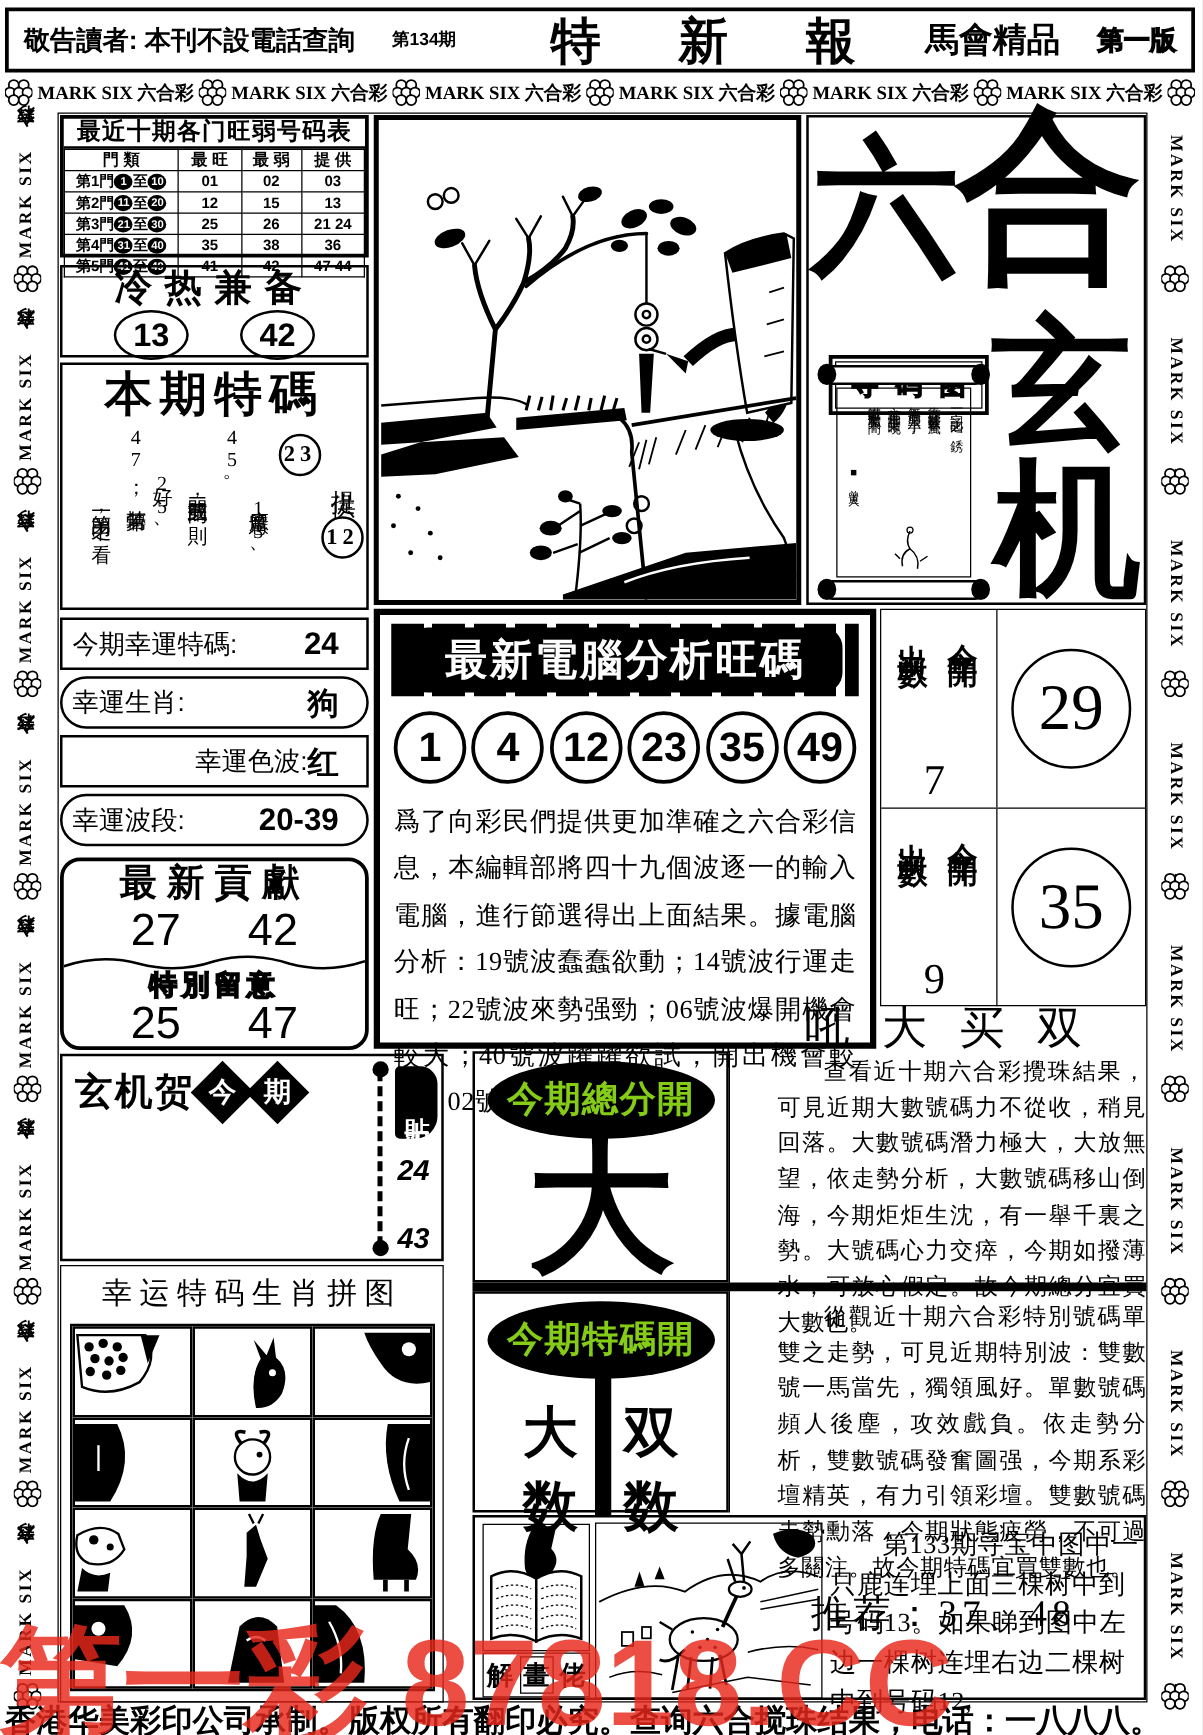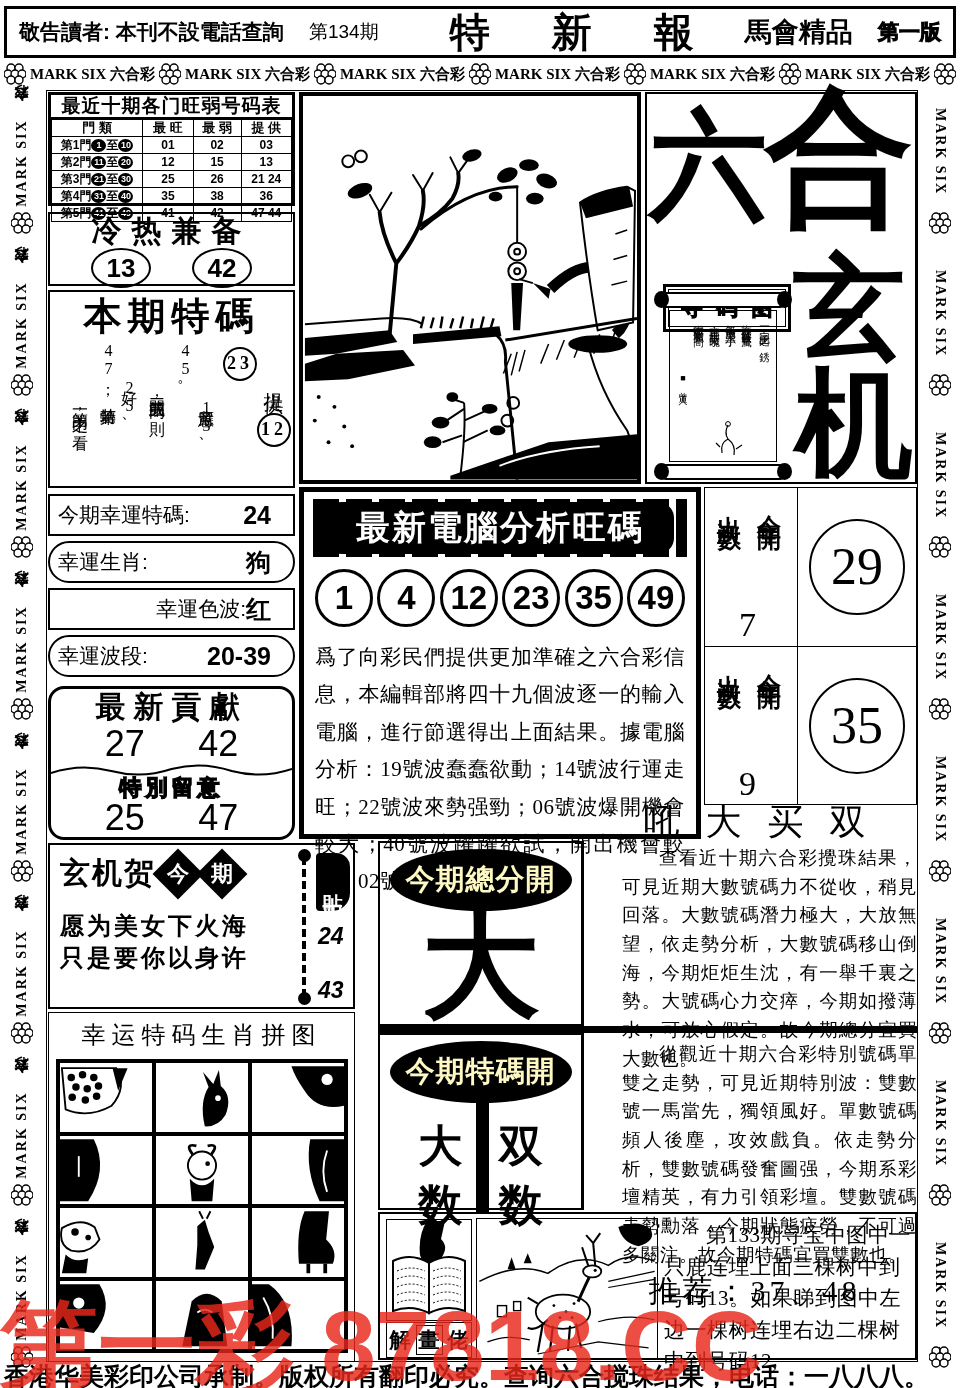--- a/index.html
+++ b/index.html
@@ -5,21 +5,21 @@
   html,body{margin:0;padding:0;background:#dedede;}
   #page{position:relative;width:962px;height:1388px;background:#fff;color:#000;
         font-family:"Liberation Sans",sans-serif;overflow:hidden;margin:0 auto;}
   .abs{position:absolute;box-sizing:border-box;}
   .serif{font-family:"Liberation Serif",serif;margin-left:46px;}
 
   
   #hdr{left:4px;top:6px;width:952px;height:52px;border:3px solid #000;
        display:flex;align-items:center;justify-content:space-between;padding:0 12px;}
   #hdr .notice{font-size:21px;font-weight:bold;}
-  #hdr .issue{font-size:19px;font-weight:normal;}
+  #hdr .issue{font-size:14px;font-weight:bold;}
   #hdr .title{font-size:40px;font-weight:bold;letter-spacing:26px;font-family:"Liberation Serif",serif;}
   #hdr .brand{font-size:27px;font-weight:bold;font-family:"Liberation Serif",serif;}
   #hdr .edition{font-size:21px;font-weight:bold;-webkit-text-stroke:1px #000;color:#fff;}
 
   
   #topstrip{left:4px;top:60px;width:952px;height:28px;display:flex;align-items:center;justify-content:space-between;}
   .mslabel{font:bold 15px "Liberation Serif",serif;white-space:nowrap;}
   .flower{width:22px;height:22px;flex:0 0 auto;}
   .vstrip{top:90px;width:44px;height:1296px;display:flex;flex-direction:column;
           align-items:center;justify-content:space-around;}
@@ -152,21 +152,21 @@
   .cnum{position:absolute;left:34px;bottom:2px;font-size:34px;font-family:"Liberation Serif",serif;}
   .cr{flex:1;display:flex;align-items:center;justify-content:center;}
   .bigcirc{width:92px;height:92px;border:2px solid #000;border-radius:50%;text-align:center;
            line-height:92px;font-size:52px;font-family:"Liberation Serif",serif;}
 
   
   #vline1{left:583px;top:841px;width:1px;height:369px;background:#000;}
   #thickbar{left:378px;top:1026px;width:539px;height:7px;background:#000;}
   #totalopen{left:378px;top:841px;width:205px;height:185px;border:2px solid #000;text-align:center;}
   #specialopen{left:378px;top:1033px;width:205px;height:177px;border:2px solid #000;text-align:center;}
-  .ellipse{margin:6px auto 0;width:182px;height:62px;background:#000;border-radius:50%;color:#fef9c3;
+  .ellipse{margin:6px auto 0;width:182px;height:62px;background:#000;border-radius:50%;color:#84cc16;
            display:flex;align-items:center;justify-content:center;font:bold 29px "Liberation Sans",sans-serif;letter-spacing:1px;}
   #totalopen .val{font:bold 118px "Liberation Serif",serif;line-height:110px;}
   #sobar{position:absolute;left:96px;top:60px;width:13px;height:117px;background:#000;}
   #sorow{display:flex;justify-content:space-between;padding:14px 20px 0;position:relative;}
   #sorow span{font:bold 44px "Liberation Serif",serif;z-index:2;}
 
   #bigsmall{left:592px;top:800px;width:325px;height:226px;}
   #bigsmall .t{text-align:center;font:36px "Liberation Serif",serif;letter-spacing:26px;text-indent:26px;line-height:44px;}
   .rbody{font:18.5px "Liberation Serif",serif;line-height:1.55;text-align:justify;text-indent:2em;letter-spacing:0.5px;margin-left:30px;}
   .rec{text-align:center;font:30px "Liberation Serif",serif;letter-spacing:4px;margin-top:2px;}
@@ -448,24 +448,20 @@
   <div id="mystery" class="abs">
     <div class="left">
       <div class="trow">
         <span class="tt">玄机贺</span>
         <span class="diamond">
             <span>今</span>
           </span>
         <span class="diamond">
             <span>期</span>
           </span>
-      </div>
-      <div class="verse">
-        <div>愿为美女下火海</div>
-          <div>只是要你以身许</div>
       </div>
     </div>
     <div class="dash"></div>
     <div class="tipbox">貼士</div>
     <div class="tnum" style="top:78px;">24</div>
     <div class="tnum" style="top:132px;">43</div>
   </div>
 
   <div id="puzzle" class="abs">
     <div class="t">幸运特码生肖拼图</div>

